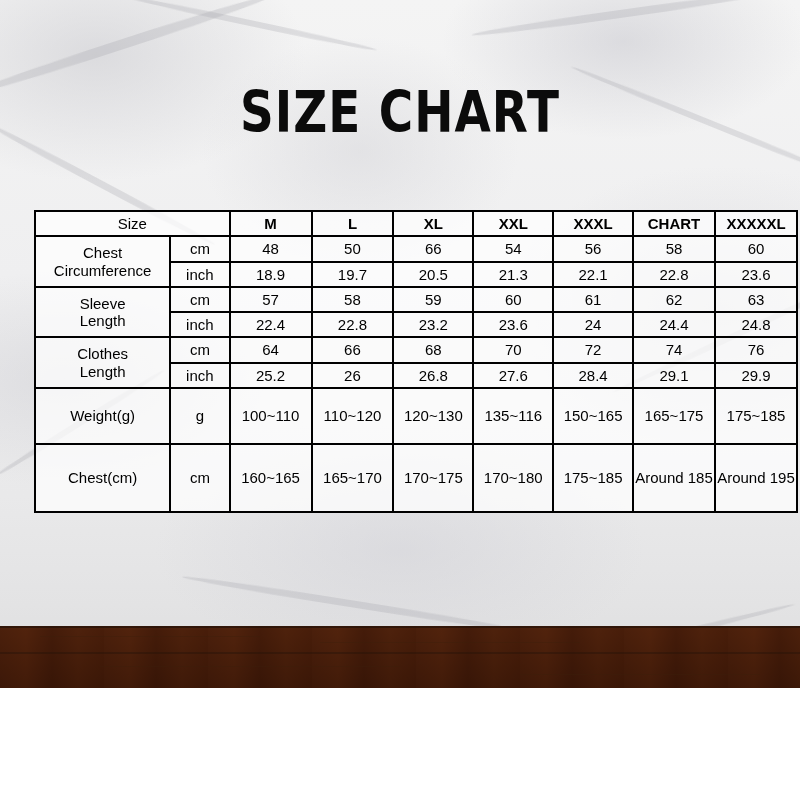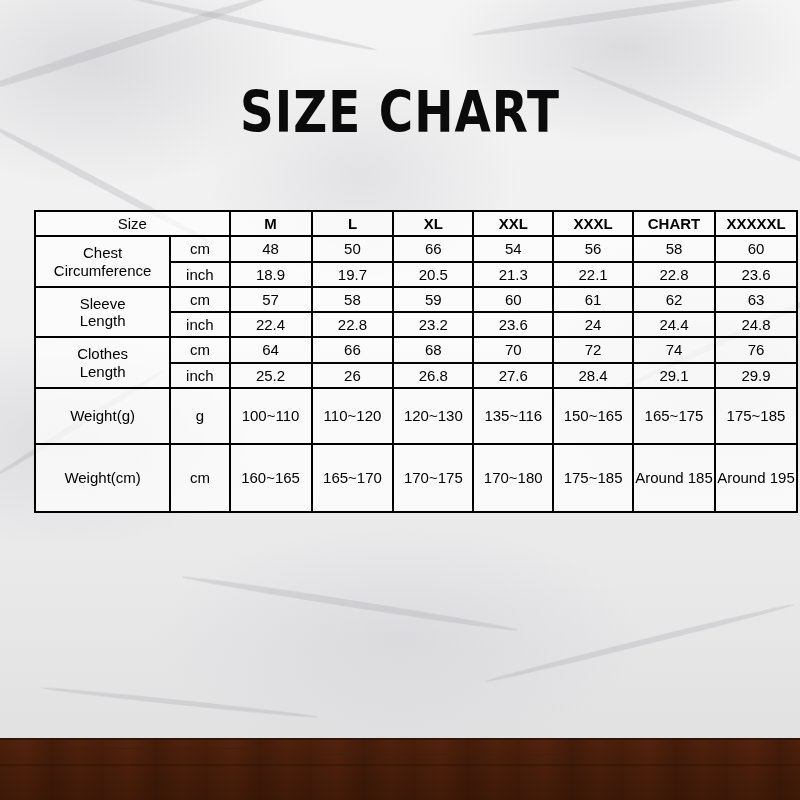--- a/index.html
+++ b/index.html
@@ -8,21 +8,21 @@
     padding: 0;
     width: 800px;
     height: 800px;
     overflow: hidden;
     font-family: "Liberation Sans", sans-serif;
   }
 
   #page {
     position: relative;
     width: 800px;
-    height: 800px;
+    height: 688px;
     background:
       radial-gradient(ellipse 300px 180px at 12% 8%, rgba(200,200,205,0.55), rgba(255,255,255,0) 70%),
       radial-gradient(ellipse 260px 140px at 78% 6%, rgba(190,190,198,0.45), rgba(255,255,255,0) 70%),
       radial-gradient(ellipse 220px 160px at 45% 22%, rgba(205,205,210,0.4), rgba(255,255,255,0) 72%),
       radial-gradient(ellipse 300px 200px at 90% 45%, rgba(198,198,204,0.38), rgba(255,255,255,0) 72%),
       radial-gradient(ellipse 280px 150px at 8% 55%, rgba(200,200,206,0.42), rgba(255,255,255,0) 72%),
       radial-gradient(ellipse 340px 160px at 50% 80%, rgba(205,205,212,0.45), rgba(255,255,255,0) 72%),
       linear-gradient(180deg, #f4f4f4 0%, #efeff0 40%, #e9e9ea 72%, #e3e3e4 88%, #dddddd 100%);
     overflow: hidden;
   }
@@ -251,21 +251,21 @@
           <td class="val-wide">100~110</td>
           <td class="val-wide">110~120</td>
           <td class="val-wide">120~130</td>
           <td class="val-wide">135~116</td>
           <td class="val-wide">150~165</td>
           <td class="val-wide">165~175</td>
           <td class="val-wide">175~185</td>
         </tr>
 
         <tr>
-          <td class="row-label" style="height:68px;">Weight(cm)</td>
+          <td class="row-label" style="height:68px;">Chest(cm)</td>
           <td class="unit">cm</td>
           <td class="val-wide">160~165</td>
           <td class="val-wide">165~170</td>
           <td class="val-wide">170~175</td>
           <td class="val-wide">170~180</td>
           <td class="val-wide">175~185</td>
           <td class="val-wide">Around 185</td>
           <td class="val-wide">Around 195</td>
         </tr>
       </tbody>

